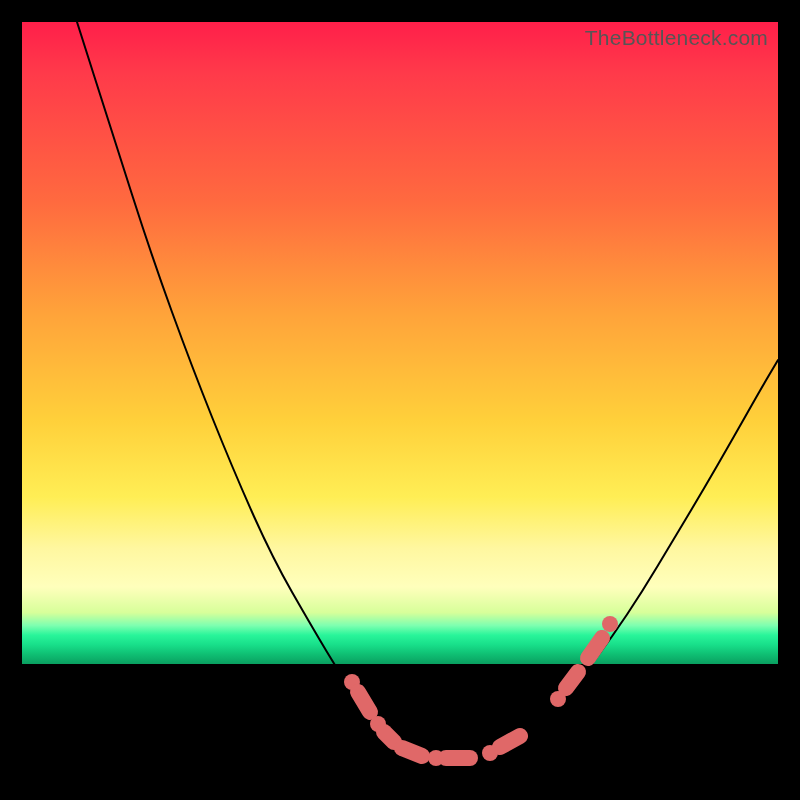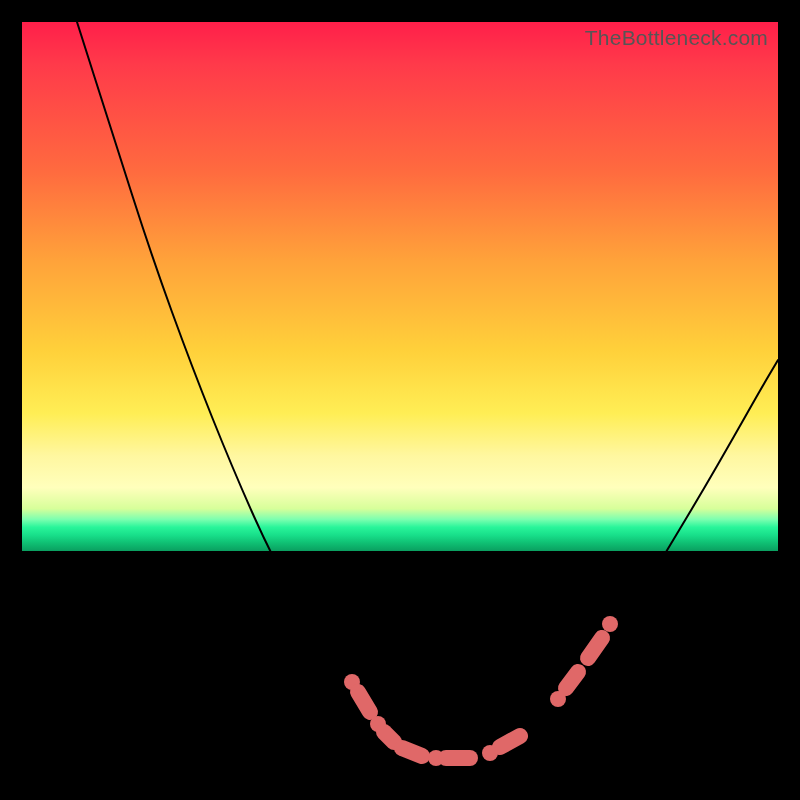--- a/index.html
+++ b/index.html
@@ -15,21 +15,21 @@
     position: relative;
     width: 800px;
     height: 800px;
     background: #000;
   }
   .plot {
     position: absolute;
     left: 22px;
     top: 22px;
     width: 756px;
-    height: 529px;
+    height: 642px;
     
     background: linear-gradient(
       to bottom,
       #ff1f4a 0%,
       #ff3a4a 8%,
       #ff6a3f 28%,
       #ffa23a 45%,
       #ffd03a 62%,
       #ffee55 74%,
       #fff7a0 82%,

